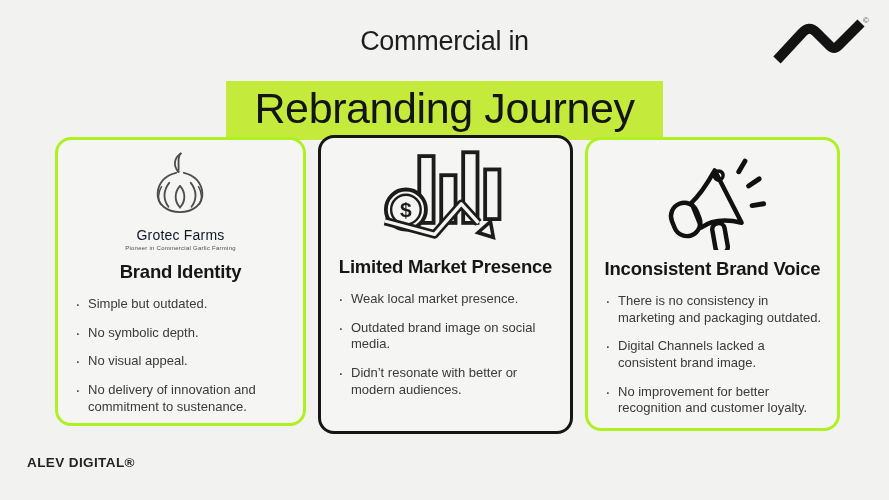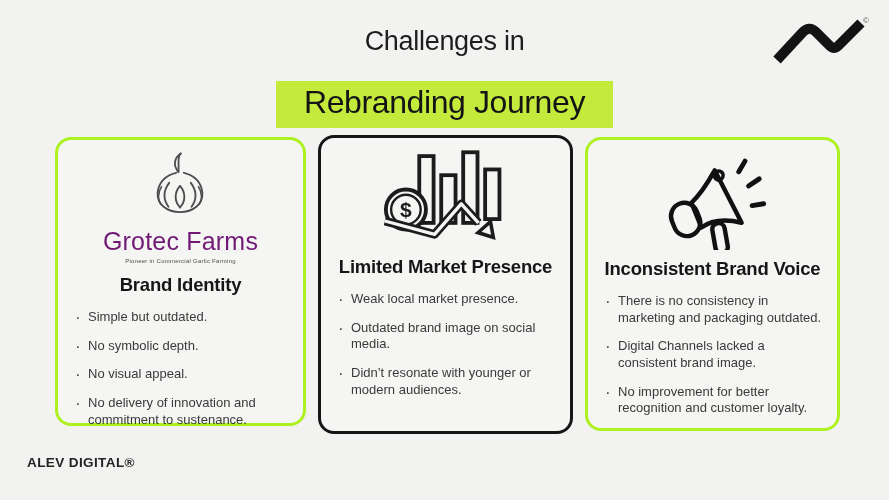--- a/index.html
+++ b/index.html
@@ -12,21 +12,21 @@
   .slide{position:absolute;inset:0;}
 
   
   .title-wrap{position:absolute;top:0;left:0;width:100%;text-align:center;}
   .title-line1{
     margin-top:26px;font-size:27px;letter-spacing:-0.3px;color:#1d1d1d;
   }
   .title-line2{
     display:inline-block;margin-top:6px;
     background:#c4ea3c;color:#141414;
-    font-size:32px;letter-spacing:-0.4px;
+    font-size:43px;letter-spacing:-0.4px;
     padding:3px 28px 7px 28px;
   }
 
   
   .brand-logo{position:absolute;top:18px;right:22px;width:96px;height:48px;}
   .brand-logo .copyright{
     position:absolute;top:-2px;right:-2px;font-size:8px;color:#555;
   }
 
   
@@ -65,21 +65,21 @@
     font-size:13px;line-height:1.28;color:#3a3a3a;text-align:left;
   }
   ul.bullets li::before{
     content:"\00B7";
     position:absolute;left:3px;top:-2px;
     font-size:17px;color:#4a4a4a;
   }
 
   
   .grotec{display:flex;flex-direction:column;align-items:center;margin-top:12px;}
-  .grotec-name{font-size:25px;color:#701a75;letter-spacing:0.2px;margin-top:1px;}
+  .grotec-name{font-size:14px;color:#0f172a;letter-spacing:0.2px;margin-top:1px;}
   .grotec-tagline{font-size:6px;color:#4c4c4c;letter-spacing:0.25px;margin-top:2px;}
 
   .icon-box{display:flex;align-items:center;justify-content:center;}
   .card2 .icon-box{margin-top:16px;height:92px;}
   .card3 .icon-box{margin-top:14px;height:96px;}
 
   svg{display:block;}
 </style>
 </head>
 <body>
@@ -87,21 +87,21 @@
 <div class="slide">
 
   <div class="brand-logo">
     <svg width="96" height="48" viewBox="0 0 96 48">
       <path d="M6,42 L31,15 Q38,7 45,14 L59,28 Q63,32 67,28 L90,5" fill="none" stroke="#131313" stroke-width="10" stroke-linejoin="round"></path>
     </svg>
     <span class="copyright">©</span>
   </div>
 
   <div class="title-wrap">
-    <div class="title-line1">Challenges in</div><br>
+    <div class="title-line1">Commercial in</div><br>
     <div class="title-line2">Rebranding Journey</div>
   </div>
 
   <div class="card card1 lime">
     <div class="grotec">
       <svg width="86" height="74" viewBox="0 0 110 96">
         <g fill="none" stroke="#4d4d4d" stroke-width="2.4" stroke-linecap="round">
           <path d="M53,26 C46,18 47,8 56,2"></path>
           <path d="M53,26 C54,14 51,6 56,2"></path>
           <path d="M50,27 C36,30 27,40 26,53 C25,68 38,78 55,78 C72,78 85,68 84,53 C83,40 74,30 60,27"></path>
@@ -139,21 +139,21 @@
         <path d="M2,74 L54,88 L82,56 L100,76" fill="none" stroke="#1c1c1c" stroke-width="9" stroke-linejoin="round"></path>
         <path d="M2,74 L54,88 L82,56 L100,76" fill="none" stroke="#f5f5f3" stroke-width="3.5" stroke-linejoin="round"></path>
         <polygon points="118,94 95.8,87 113.8,71" fill="#1c1c1c"></polygon>
         <polygon points="113.2,88.5 103.2,85.3 111.3,78.2" fill="#f5f5f3"></polygon>
       </svg>
     </div>
     <div class="card-title">Limited Market Presence</div>
     <ul class="bullets">
       <li>Weak local market presence.</li>
       <li>Outdated brand image on social media.</li>
-      <li>Didn’t resonate with younger or modern audiences.</li>
+      <li>Didn’t resonate with better or modern audiences.</li>
     </ul>
   </div>
 
   <div class="card card3 lime">
     <div class="icon-box">
       <svg width="112" height="96" viewBox="0 0 126 108">
         <g transform="rotate(-22 58 60)" fill="none" stroke="#111111" stroke-width="5" stroke-linejoin="round" stroke-linecap="round">
           <rect x="14" y="44" width="30" height="38" rx="15"></rect>
           <path d="M42,48 C58,42 70,32 80,24 L86,90 C72,80 58,74 42,78 Z"></path>
           <circle cx="82" cy="31" r="5" stroke-width="4"></circle>

